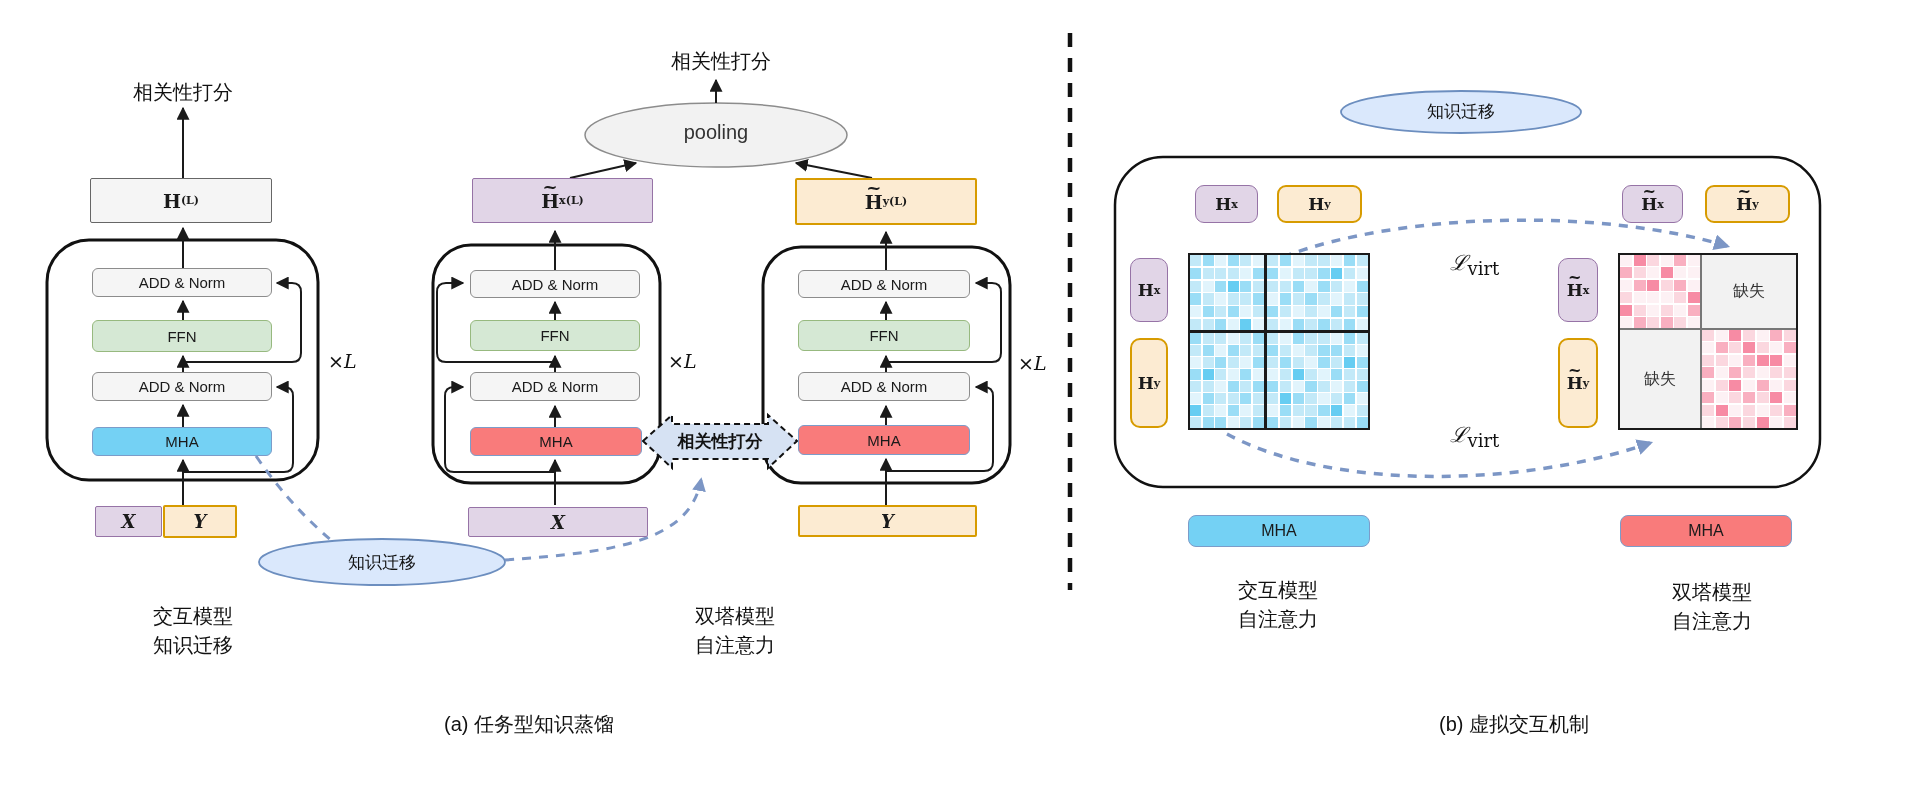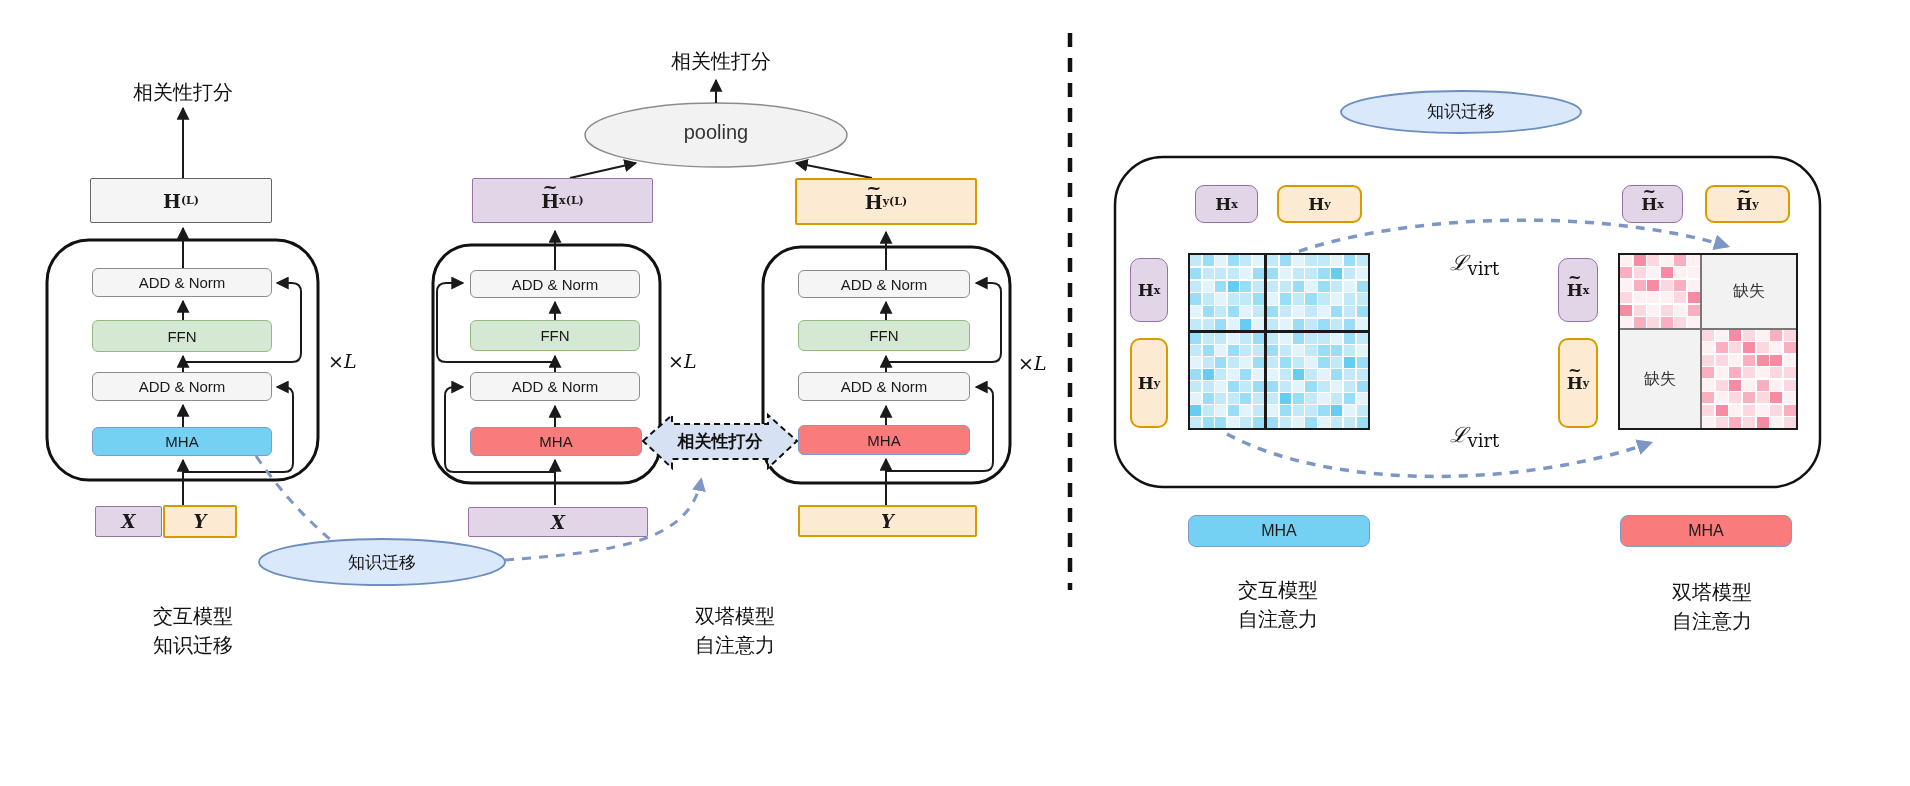--- a/index.html
+++ b/index.html
@@ -150,20 +150,21 @@
 <div class="cjk" style="left:645px;top:430px;width:150px;font-size:17px;font-weight:bold;">相关性打分</div>
 
 <div class="box purple mt ital" style="left:468px;top:507px;width:180px;height:30px;font-size:18px;border-radius:2px;">X</div>
 <div class="box orange mt ital" style="left:798px;top:505px;width:179px;height:32px;font-size:18px;border-radius:2px;">Y</div>
 
 <div class="cjk" style="left:650px;top:602px;width:170px;">
   <div>双塔模型</div>
   <div>自注意力</div>
 </div>
 
+<div class="cjk" style="left:379px;top:710px;width:300px;">(a) 任务型知识蒸馏</div>
 
 <div class="cjk" style="left:1338px;top:100px;width:246px;font-size:17px;">知识迁移</div>
 
 <div class="box purple mt" style="left:1195px;top:185px;width:63px;height:38px;font-size:17px;border-radius:9px;">
   <span>H</span>
       <sub>x</sub>
 </div>
 <div class="box orange mt" style="left:1277px;top:185px;width:85px;height:38px;font-size:17px;border-radius:9px;">
   <span>H</span>
       <sub>y</sub>
@@ -516,14 +517,15 @@
 
 <div class="cjk" style="left:1192px;top:576px;width:172px;">
   <div>交互模型</div>
   <div>自注意力</div>
 </div>
 <div class="cjk" style="left:1626px;top:578px;width:172px;">
   <div>双塔模型</div>
   <div>自注意力</div>
 </div>
 
+<div class="cjk" style="left:1364px;top:710px;width:300px;">(b) 虚拟交互机制</div>
 
 </div>
 
 </body></html>

